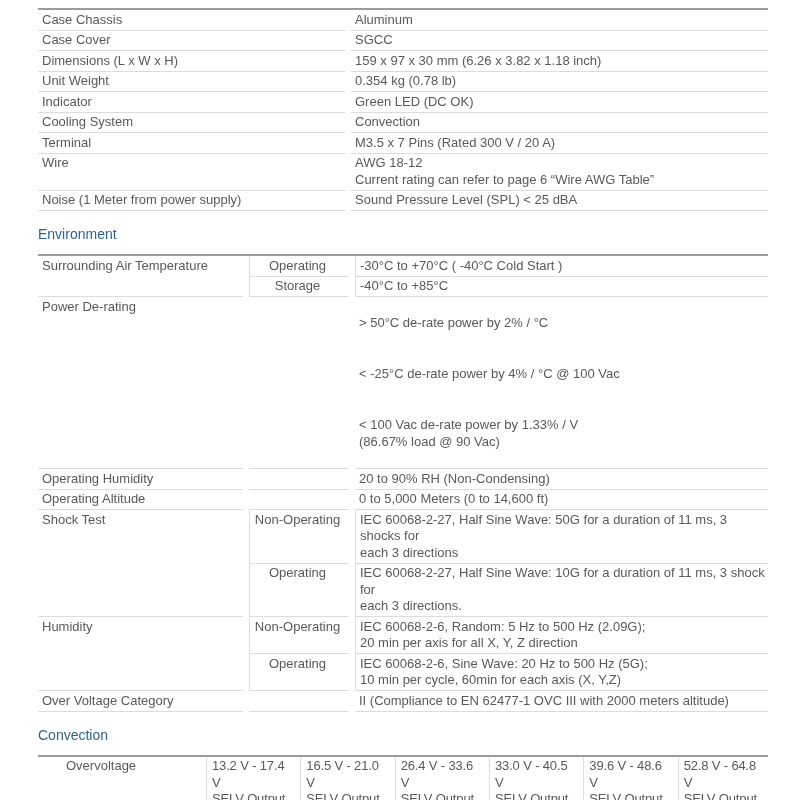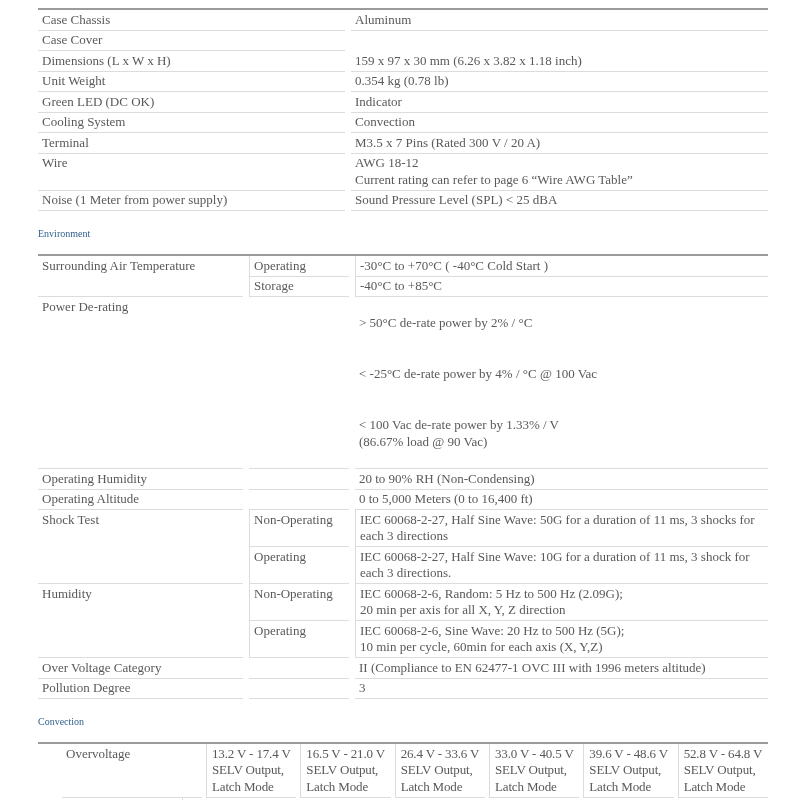--- a/index.html
+++ b/index.html
@@ -7,79 +7,80 @@
     --accent: #30618e;
     --line: #dcdcdc;
     --top-line: #9b9b9b;
     --footnote: #6a6a6a;
   }
   * { box-sizing: border-box; }
   html, body { margin: 0; padding: 0; background: #ffffff; }
   .page {
     width: 800px; height: 800px;
     padding: 8px 32px 10px 24px;
-    font-family: Liberation Serif, serif;
+    font-family: Liberation Sans, sans-serif;
     font-size: 13px; line-height: 16.5px;
     color: var(--text);
     overflow: hidden;
   }
   .content { margin-left: 14px; }
 
   .tbl { border-top: 2px solid var(--top-line); }
   .row { display: grid; column-gap: 6px; }
   .row.g2 { grid-template-columns: 307px 1fr; }
   .row.e3 { grid-template-columns: 205px 100px 1fr; }
   .row.eb { grid-template-columns: 205px 1fr; }
   .subrow { display: grid; grid-template-columns: 100px 1fr; column-gap: 6px; }
   .row.pv { grid-template-columns: 140px repeat(6, 1fr); column-gap: 4px; margin-left: 24px; }
   .row.p2 { grid-template-columns: 140px 1fr; column-gap: 4px; }
 
   .cell {
     border-bottom: 1px solid var(--line);
     padding: 1.5px 2px 1.5px 4px;
     white-space: pre-line;
   }
-  .cell.sub { text-align: left; padding-right: 8px; border-left: 1px solid var(--line); }
+  .cell.sub { text-align: center; padding-right: 8px; border-left: 1px solid var(--line); }
   .cell.vl { border-left: 1px solid var(--line); }
   .cell.ovc { padding: 1.5px 1px 1.5px 5px; letter-spacing: -0.15px; }
 
   .para + .para { margin-top: 18px; }
 
   h2.section {
     margin: 14px 0 11px 0;
-    font-size: 10px; line-height: 18px;
+    font-size: 14px; line-height: 18px;
     font-weight: 400;
     color: var(--accent);
   }
 </style>
 </head>
 <body>
 
 <div class="page">
   <div class="content">
 
     <div class="tbl">
       <div class="row g2">
         <div class="cell">Case Chassis</div>
         <div class="cell">Aluminum</div>
       </div>
       <div class="row g2">
         <div class="cell">Case Cover</div>
+        <div class="cell">SGCC</div>
       </div>
       <div class="row g2">
         <div class="cell">Dimensions (L x W x H)</div>
         <div class="cell">159 x 97 x 30 mm (6.26 x 3.82 x 1.18 inch)</div>
       </div>
       <div class="row g2">
         <div class="cell">Unit Weight</div>
         <div class="cell">0.354 kg (0.78 lb)</div>
       </div>
       <div class="row g2">
+        <div class="cell">Indicator</div>
         <div class="cell">Green LED (DC OK)</div>
-        <div class="cell">Indicator</div>
       </div>
       <div class="row g2">
         <div class="cell">Cooling System</div>
         <div class="cell">Convection</div>
       </div>
       <div class="row g2">
         <div class="cell">Terminal</div>
         <div class="cell">M3.5 x 7 Pins (Rated 300 V / 20 A)</div>
       </div>
       <div class="row g2">
@@ -120,21 +121,21 @@
         </div>
       </div>
       <div class="row e3">
         <div class="cell">Operating Humidity</div>
         <div class="cell"></div>
         <div class="cell">20 to 90% RH (Non-Condensing)</div>
       </div>
       <div class="row e3">
         <div class="cell">Operating Altitude</div>
         <div class="cell"></div>
-        <div class="cell">0 to 5,000 Meters (0 to 16,400 ft)</div>
+        <div class="cell">0 to 5,000 Meters (0 to 14,600 ft)</div>
       </div>
       <div class="row eb">
         <div class="cell">Shock Test</div>
         <div>
           <div class="subrow">
             <div class="cell sub">Non-Operating</div>
             <div class="cell vl">IEC 60068-2-27, Half Sine Wave: 50G for a duration of 11 ms, 3 shocks for
 each 3 directions</div>
           </div>
           <div class="subrow">
@@ -155,26 +156,21 @@
           <div class="subrow">
             <div class="cell sub">Operating</div>
             <div class="cell vl">IEC 60068-2-6, Sine Wave: 20 Hz to 500 Hz (5G);
 10 min per cycle, 60min for each axis (X, Y,Z)</div>
           </div>
         </div>
       </div>
       <div class="row e3">
         <div class="cell">Over Voltage Category</div>
         <div class="cell"></div>
-        <div class="cell">II (Compliance to EN 62477-1 OVC III with 1996 meters altitude)</div>
-      </div>
-      <div class="row e3">
-        <div class="cell">Pollution Degree</div>
-        <div class="cell"></div>
-        <div class="cell">3</div>
+        <div class="cell">II (Compliance to EN 62477-1 OVC III with 2000 meters altitude)</div>
       </div>
     </div>
 
     <h2 class="section">Convection</h2>
 
     <div class="tbl">
       <div class="row pv">
         <div class="cell">Overvoltage</div>
         <div class="cell vl ovc">13.2 V - 17.4 V
 SELV Output,

